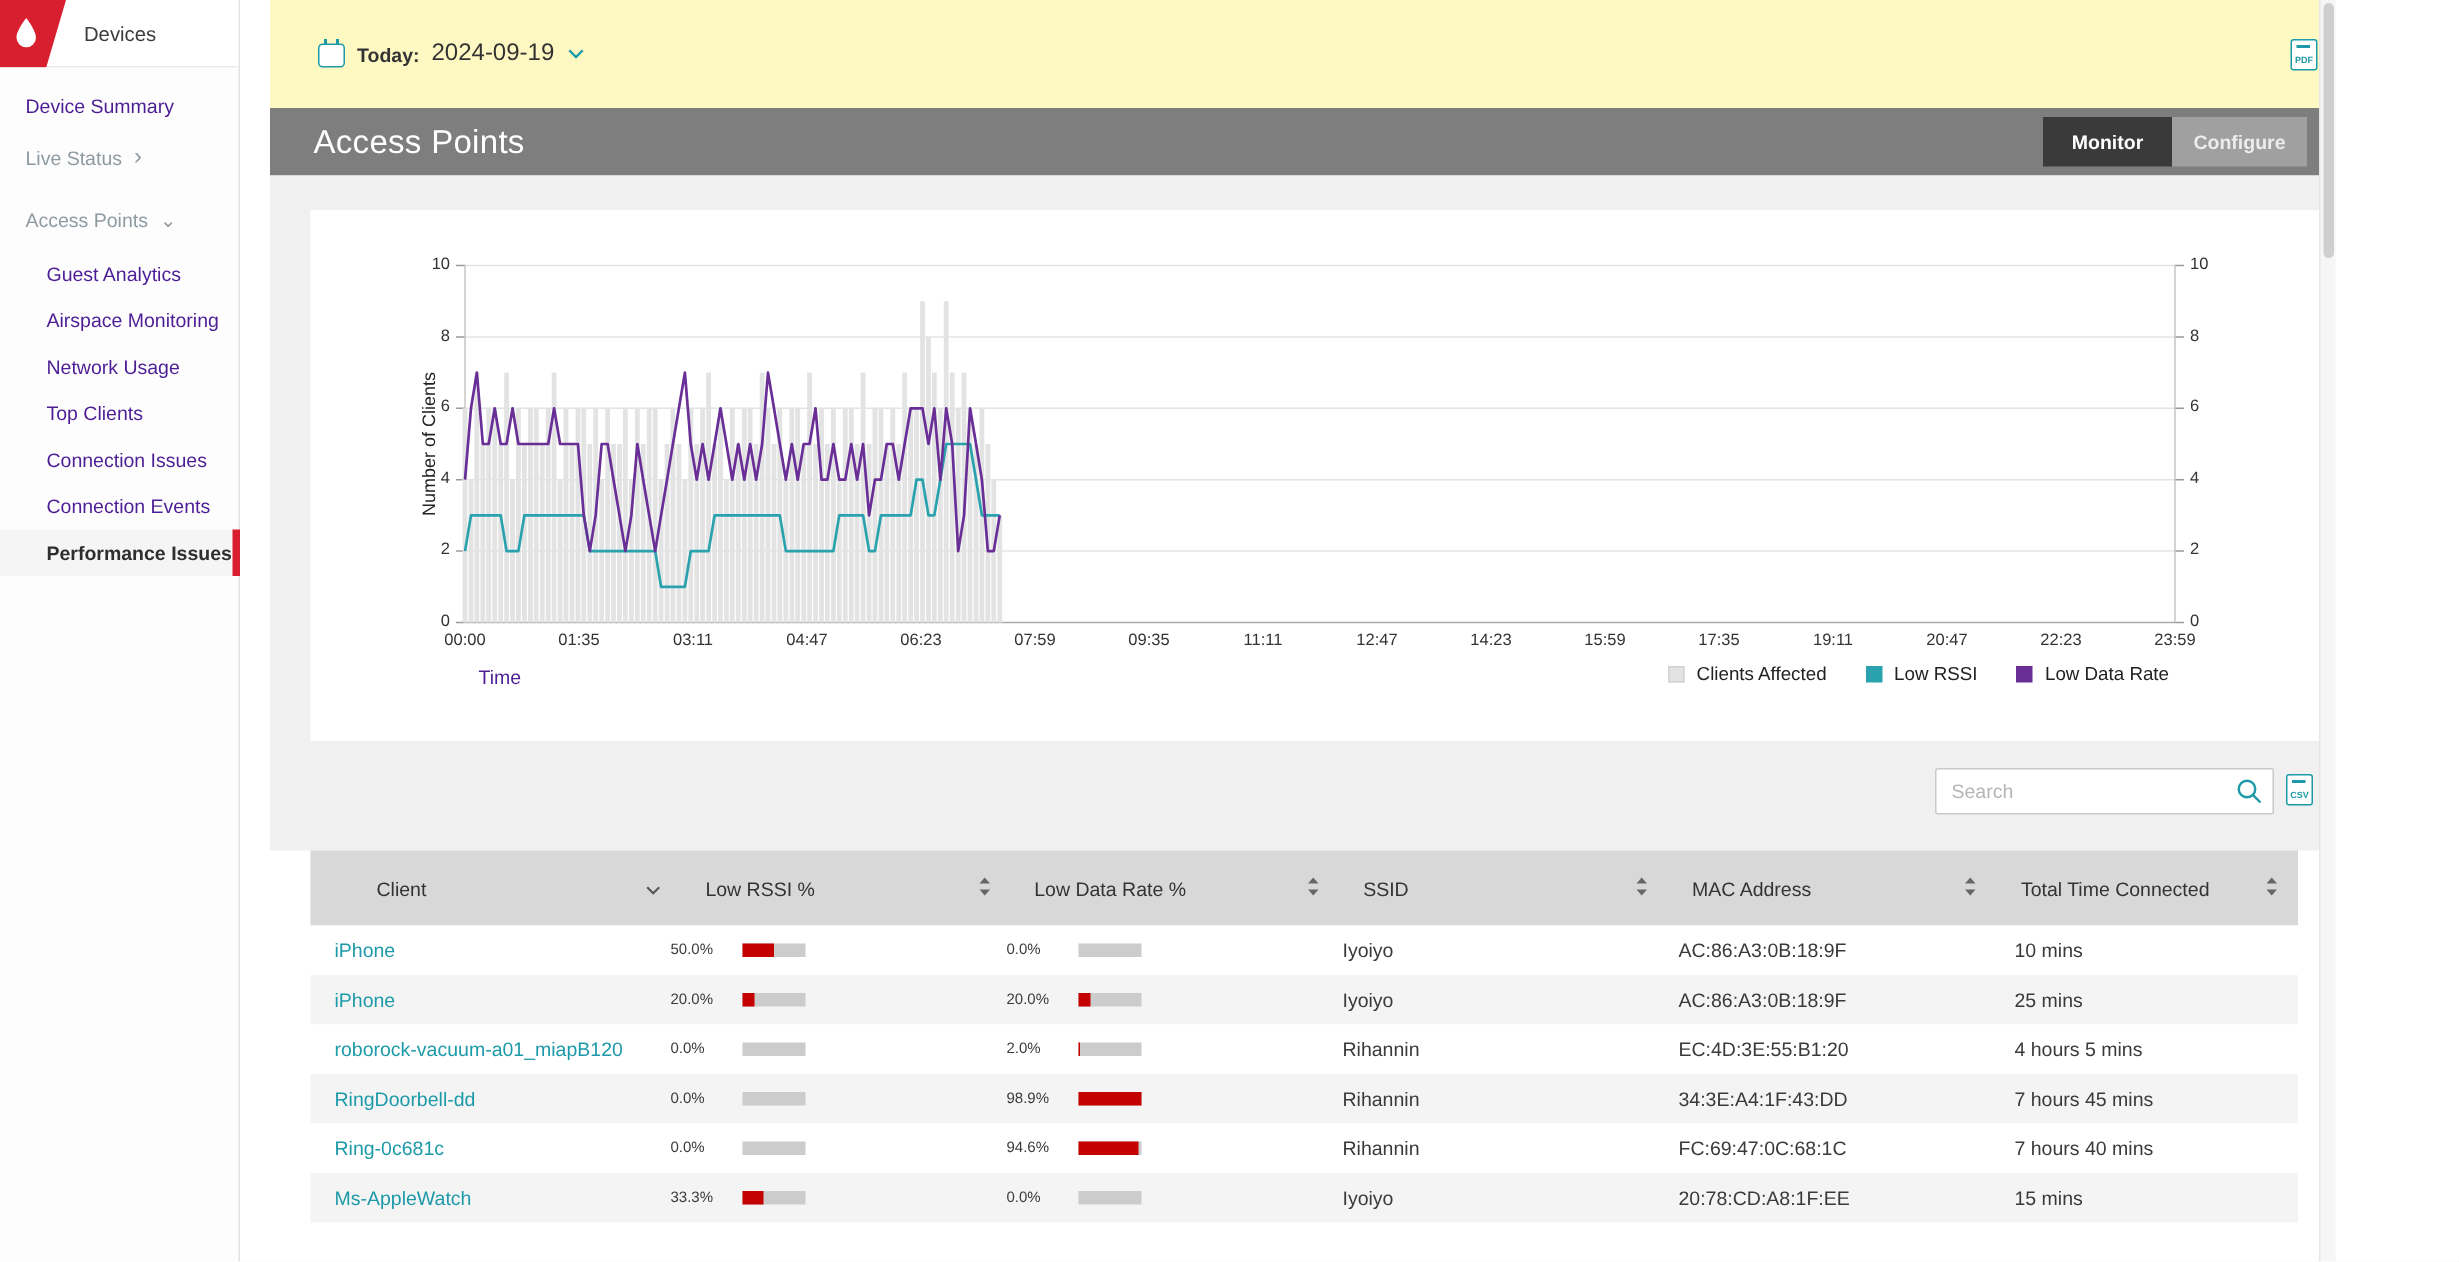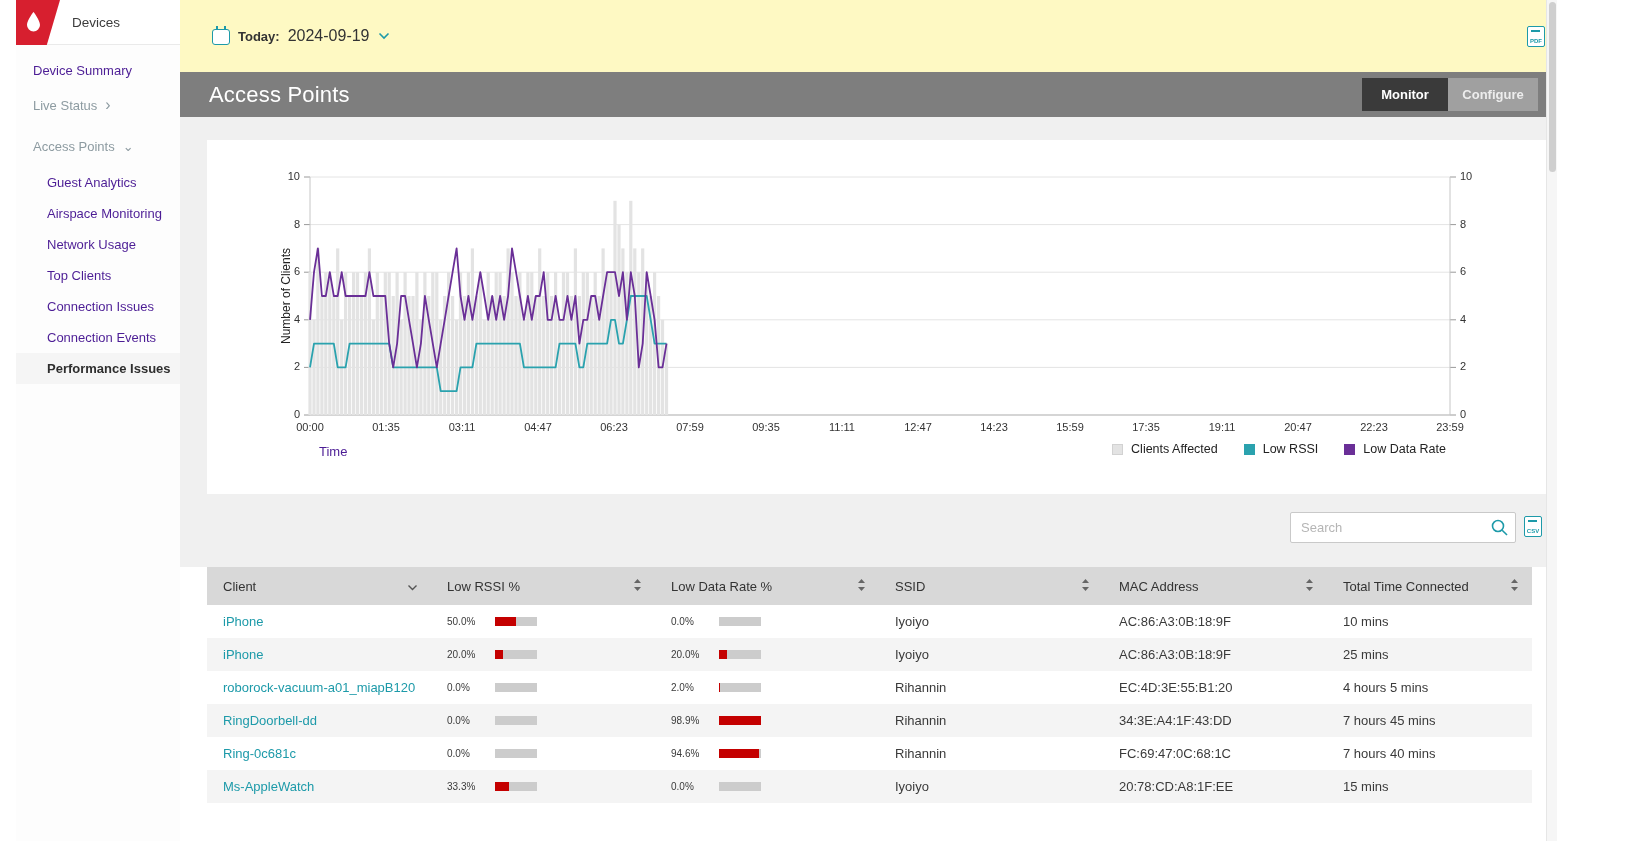--- a/index.html
+++ b/index.html
@@ -1,21 +1,21 @@
 <!DOCTYPE html>
 <html><head>
 <meta charset="utf-8">
 <style>
   * { margin:0; padding:0; box-sizing:border-box; }
   html,body { background:#ffffff; }
   body { font-family:"Liberation Sans", sans-serif; }
   .app { position:relative; width:1639px; height:841px; background:#ffffff; overflow:hidden; }
 
   
-  .sidebar { position:absolute; left:16px; top:0; width:180px; height:841px; background:#fdfdfd; border-right:1px solid #e2e2e2; }
+  .sidebar { position:absolute; left:0; top:0; width:160px; height:841px; background:#fdfdfd; border-right:1px solid #e2e2e2; }
   .sidebar-header { position:relative; height:45px; background:#fff; border-bottom:1px solid #eaeaea; }
   .logo-badge { position:absolute; left:0; top:0; width:44px; height:45px; background:#d71f2f; clip-path:polygon(0 0,100% 0,70% 100%,0 100%); }
   .logo-badge svg { position:absolute; left:9px; top:11px; }
   .sidebar-title { position:absolute; left:56px; top:0; line-height:45px; font-size:13.5px; color:#3c3c3c; }
   .sidebar-menu { position:absolute; left:0; top:53px; width:100%; }
   .side-item { cursor:pointer; position:relative; font-size:13px; color:#4c1d95; display:flex; align-items:center; }
   .side-item.top { height:35px; padding-left:17px; }
   .side-item.sub { height:31px; padding-left:31px; }
   .side-item.muted { color:#8d9ba1; }
   .side-item.gap-sm { margin-top:3px; }
@@ -61,21 +61,21 @@
   .legend-swatch { width:11px; height:11px; margin-right:8px; }
 
   .search-box { position:absolute; left:1110px; top:395px; width:226px; height:31px; }
   .search-box input { width:100%; height:100%; border:1px solid #c9c9c9; border-radius:2px; background:#fff; padding:0 32px 0 10px; font-size:13px; color:#333; font-family:"Liberation Sans",sans-serif; }
   .search-box input::placeholder { color:#b5b5b5; }
   .search-box .search-glyph { position:absolute; right:7px; top:6px; pointer-events:none; }
   .csv-export { position:absolute; left:1344px; top:399px; }
 
   .table-bg { position:absolute; left:0; top:450px; width:1366px; height:274px; background:#ffffff; }
   .table { position:absolute; left:27px; top:450px; width:1325px; }
-  .thead { display:flex; height:38px; background:#d8d8d8; }
+  .thead { display:flex; height:50px; background:#d8d8d8;padding-left:28px; }
   .th { display:flex; align-items:center; justify-content:space-between; padding:0 13px 0 16px; font-size:13px; color:#333; cursor:pointer; }
   .tbody .trow { display:flex; height:33px; align-items:center; background:#ffffff; }
   .tbody .trow:nth-child(even) { background:#f4f4f4; }
   .td { padding-left:16px; font-size:13px; color:#3a3a3a; white-space:nowrap; overflow:hidden; }
   .client-link { color:#1d9aa9; cursor:pointer; }
   .pct-wrap { display:flex; align-items:center; }
   .pct-text { width:48px; font-size:10px; color:#3a3a3a; }
   .bar-track { width:42px; height:9px; background:#cccccc; }
   .bar-fill { height:100%; background:#c40000; }
 

